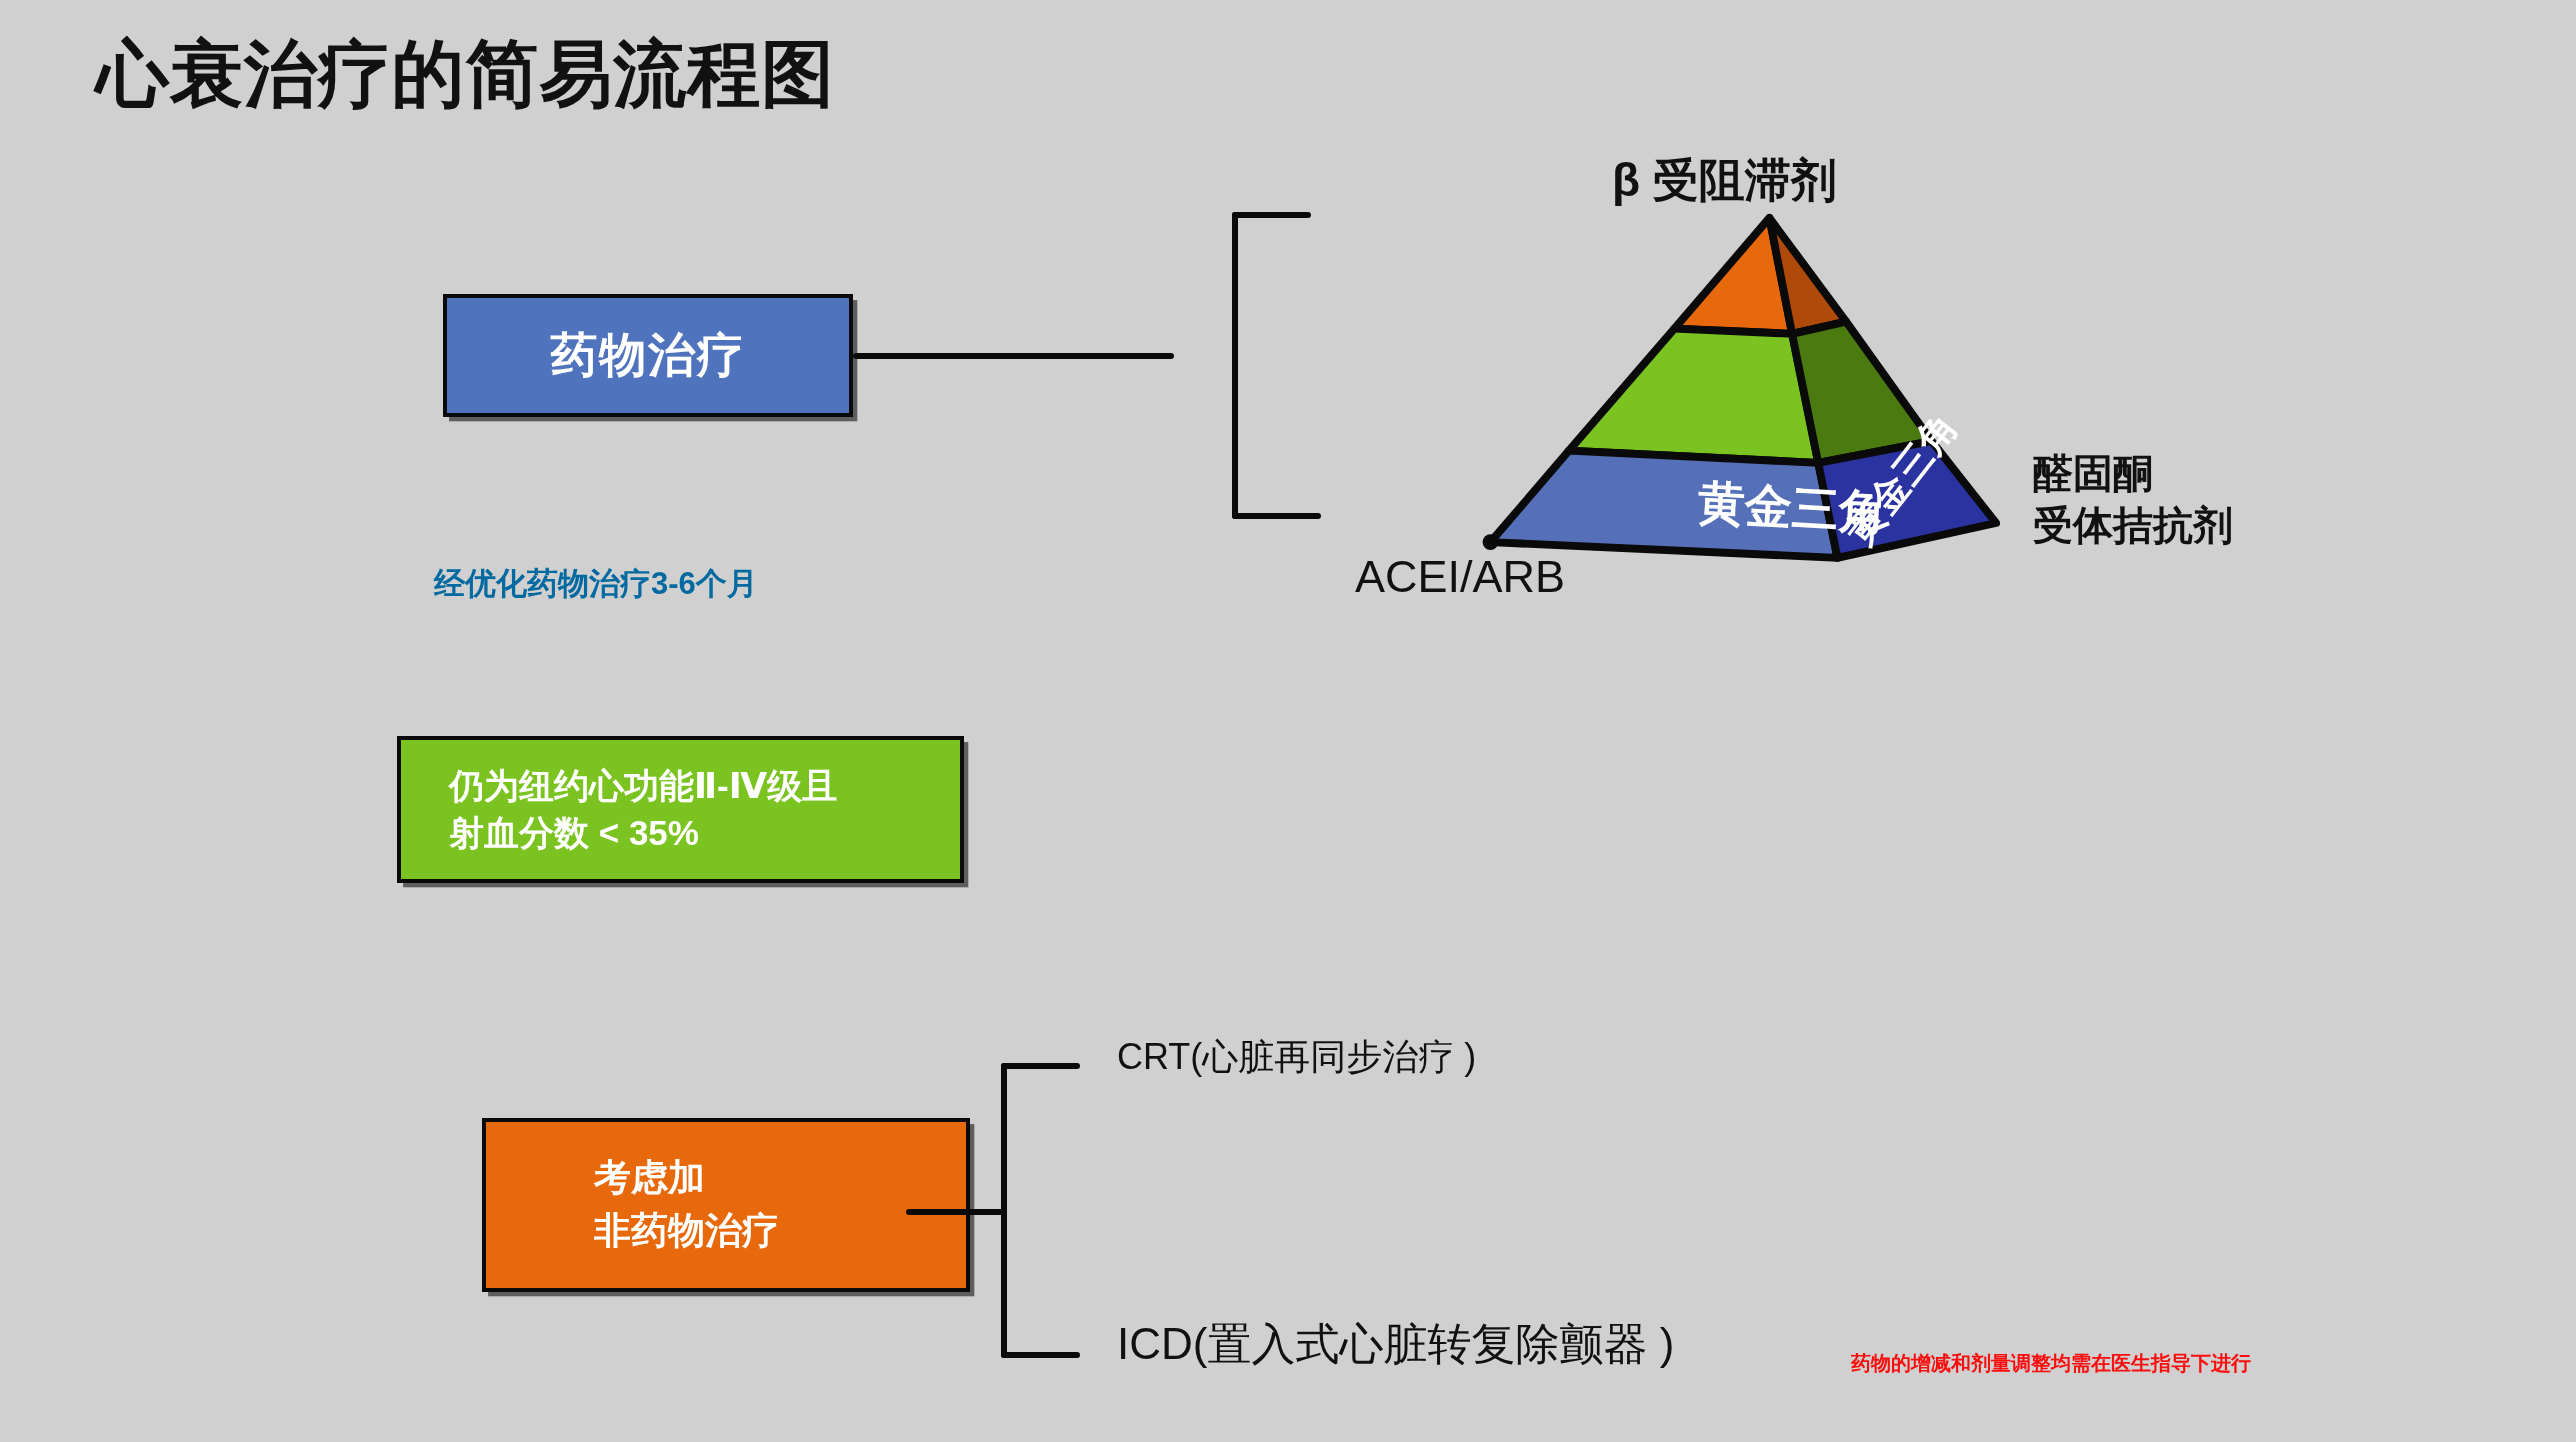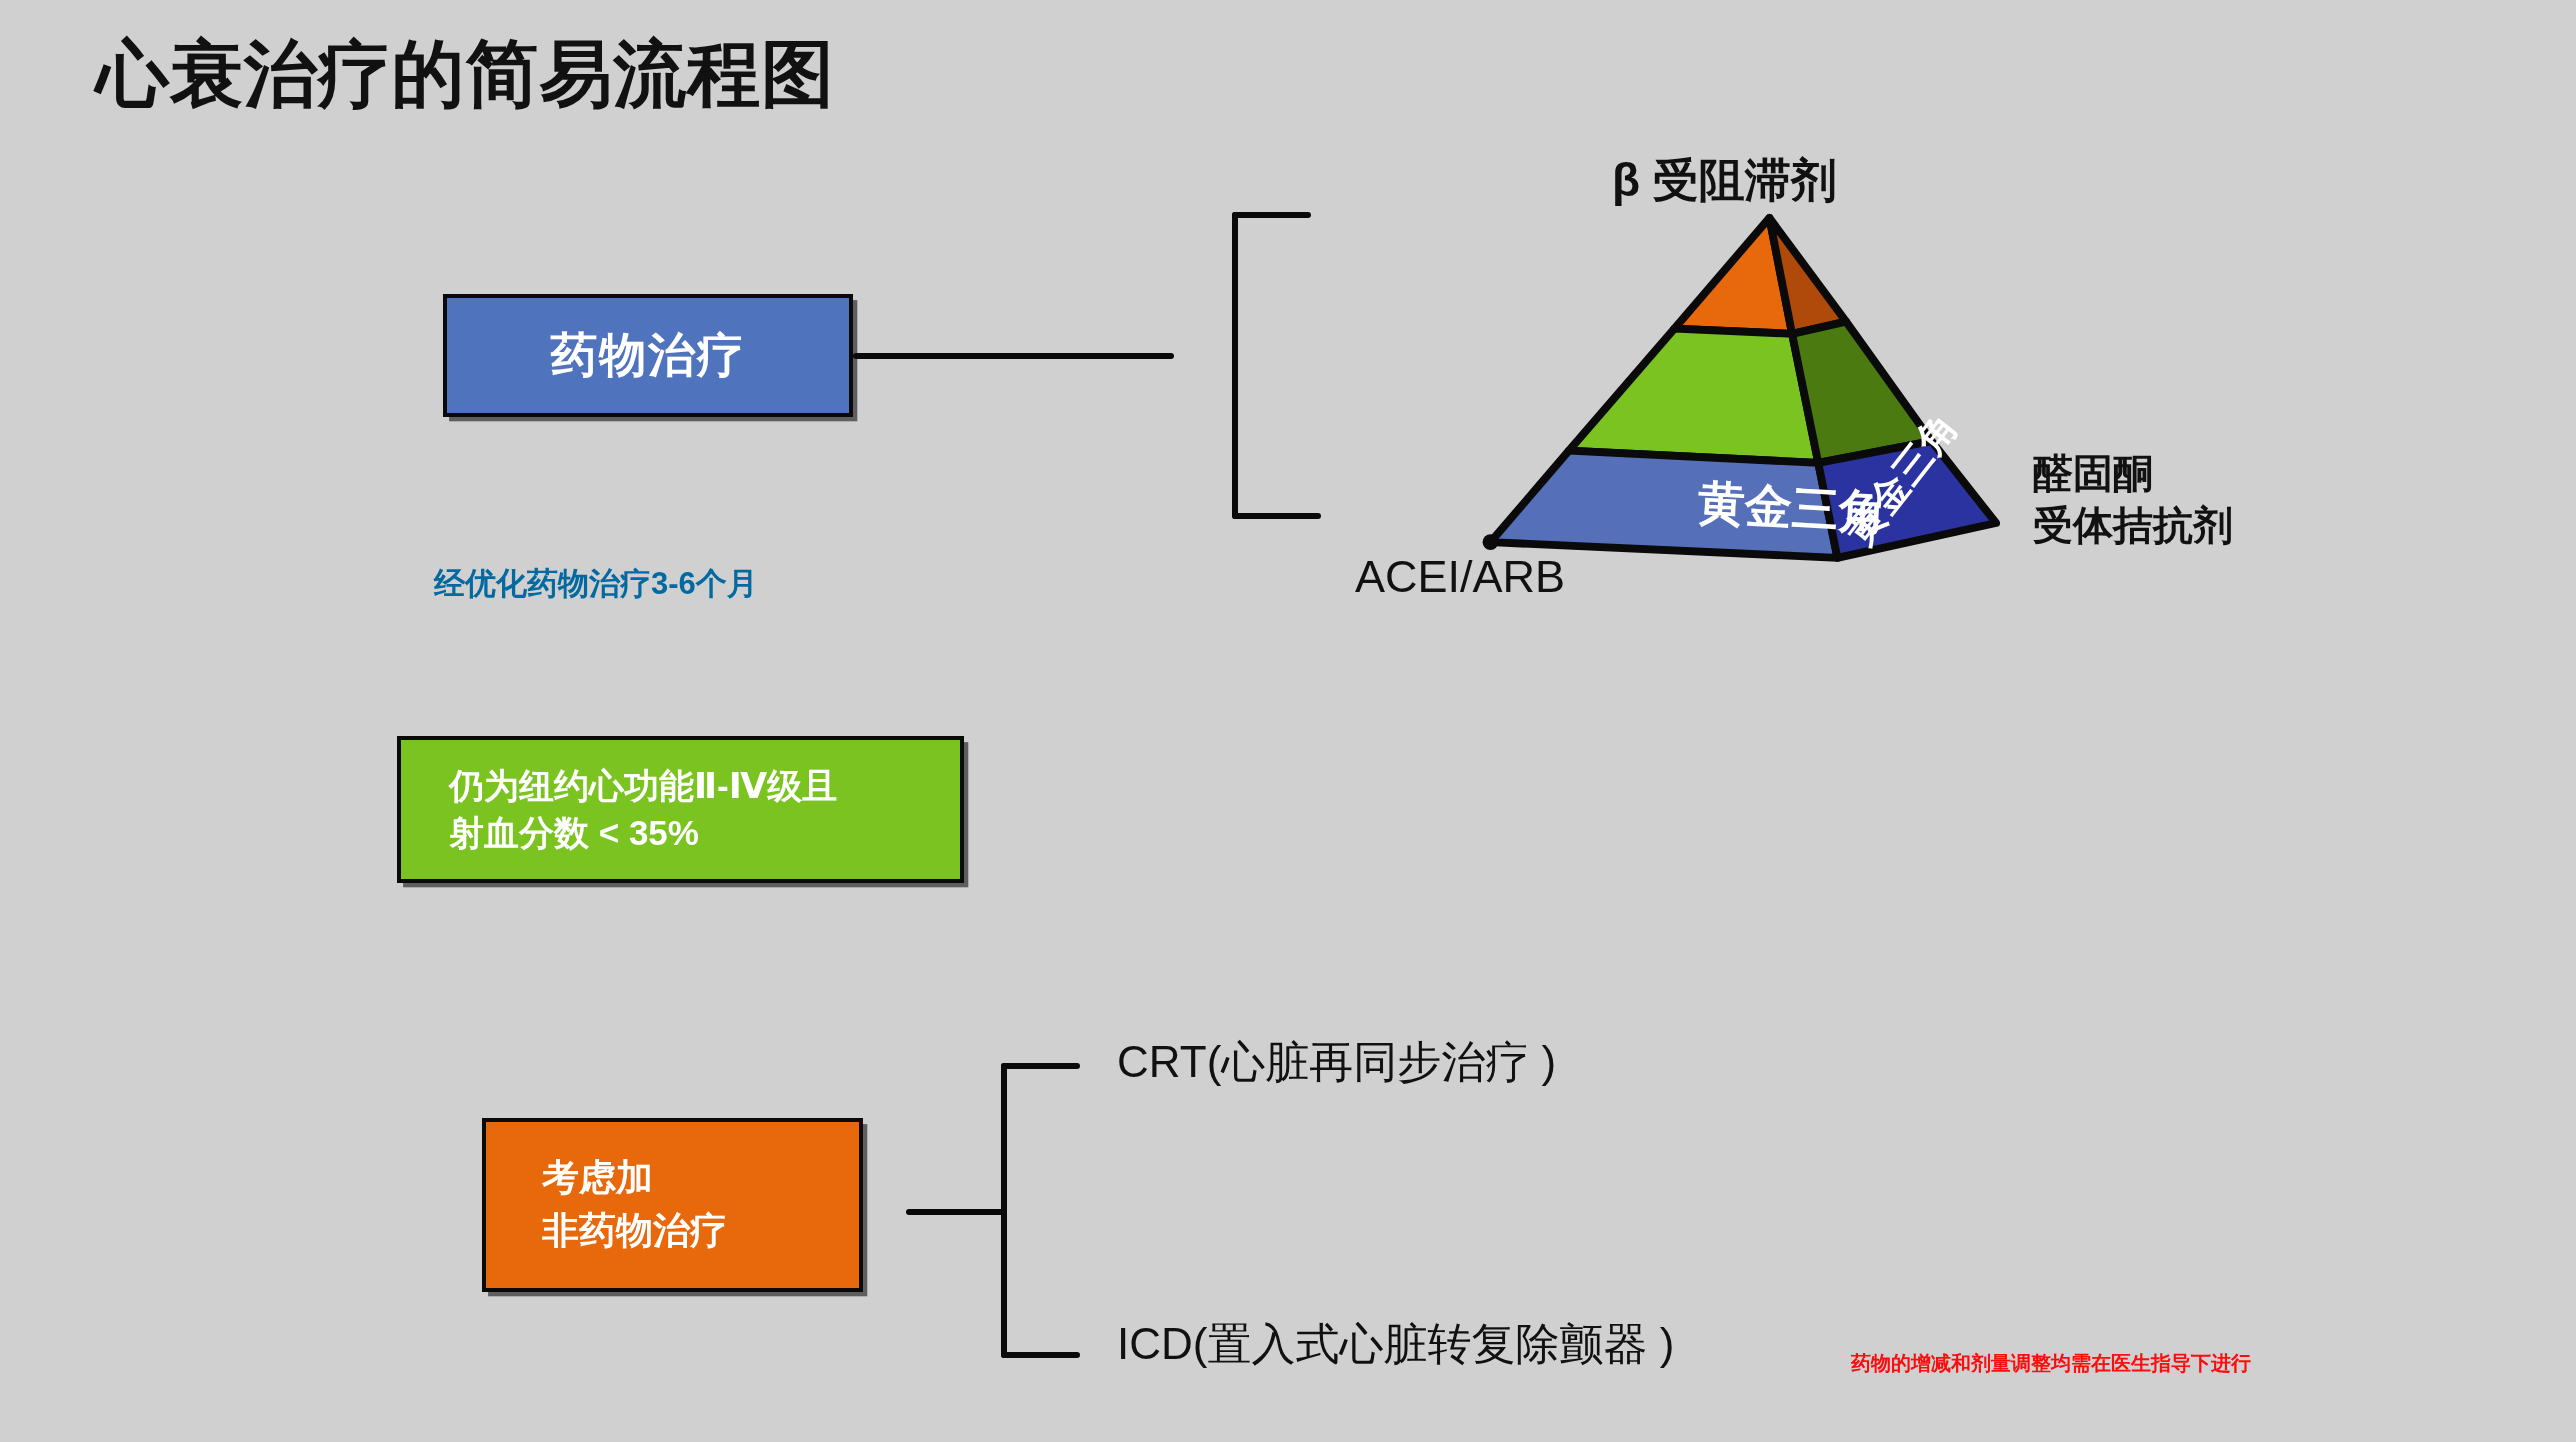--- a/index.html
+++ b/index.html
@@ -60,24 +60,24 @@
     background: #7ac320;
     padding-left: 48px;
     font-size: 35px;
     line-height: 1.32;
   }
   #box-nyha .lines { text-align: left; }
 
   #box-nondrug {
     left: 482px;
     top: 1118px;
-    width: 381px;
+    width: 488px;
     height: 174px;
     background: #e8690c;
-    padding-left: 56px;
+    padding-left: 108px;
     font-size: 37px;
     line-height: 1.42;
   }
   #box-nondrug .lines { text-align: left; }
 
   
   #caption-optimized {
     left: 434px;
     top: 563px;
     font-size: 31px;
@@ -119,21 +119,21 @@
   }
   #label-aldo {
     left: 2033px;
     top: 447px;
     font-size: 40px;
     line-height: 1.3;
   }
   #label-crt {
     left: 1117px;
     top: 1033px;
-    font-size: 44px;
+    font-size: 36px;
     font-weight: normal;
   }
   #label-icd {
     left: 1117px;
     top: 1315px;
     font-size: 44px;
     font-weight: normal;
   }
   #label-warning {
     left: 1841px;

